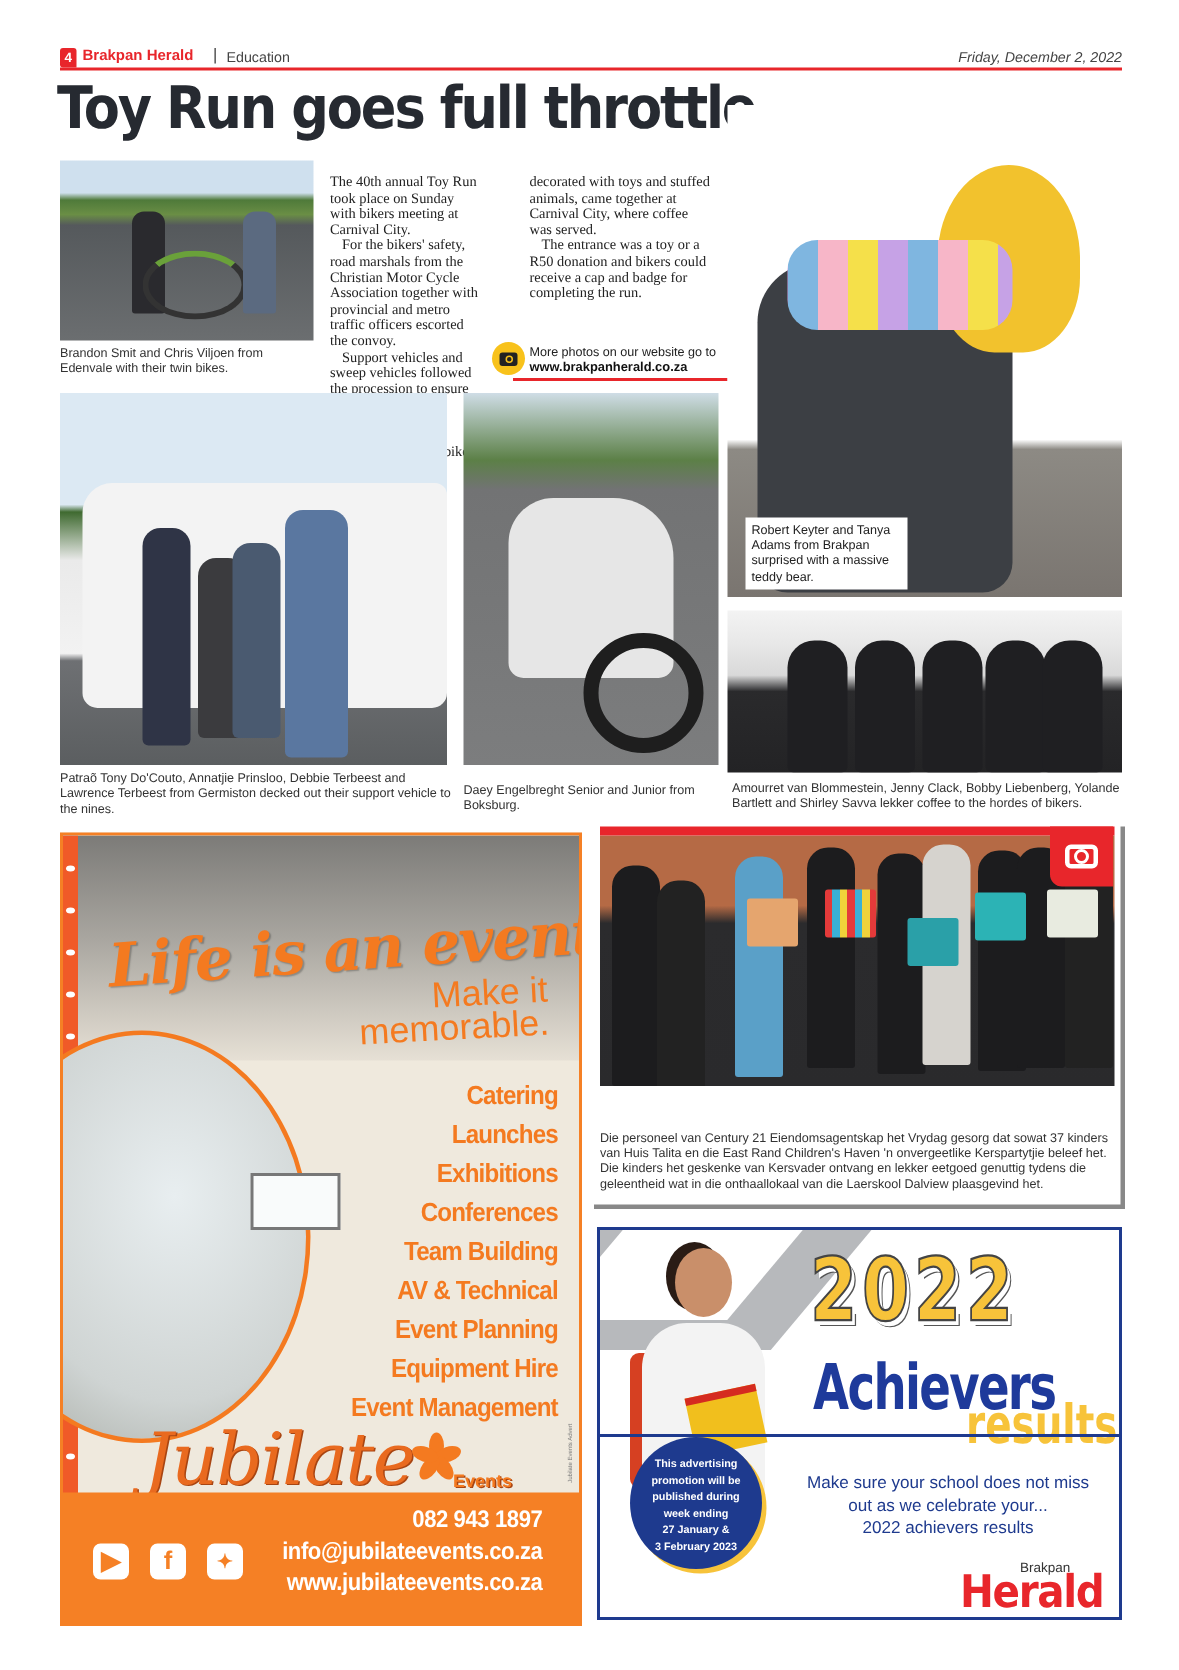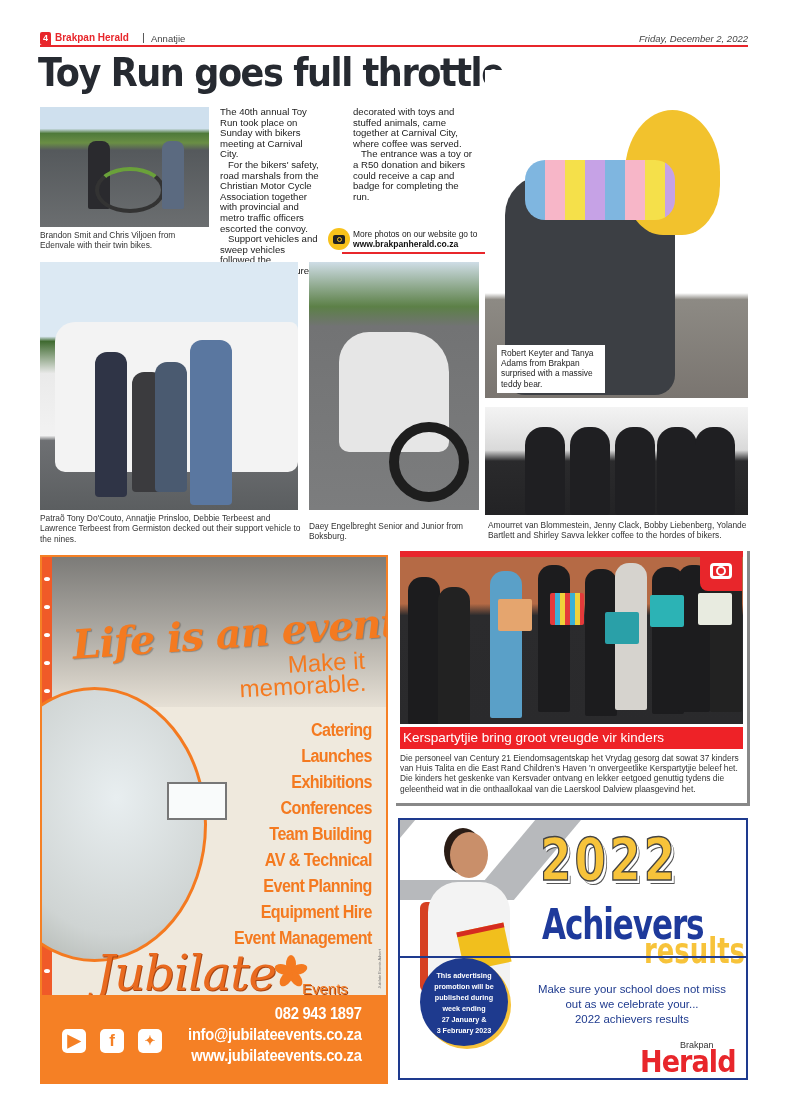--- a/index.html
+++ b/index.html
@@ -42,21 +42,21 @@
   .caption-box { position: absolute; left: 497px; top: 345px; width: 108px; height: 48px; background: #fff; padding: 3px 4px; font-size: 8.4px; line-height: 10.2px; color: #222; }
 
   .p5 { left: 485px; top: 407px; width: 263px; height: 108px;
         background: linear-gradient(180deg, #f3f3f3 0%, #e8e8e8 20%, #d9d9d9 40%, #2a2a2c 50%, #232325 100%); }
   .p5 .lady { position: absolute; top: 20px; width: 40px; height: 88px; background: #1f1f22; border-radius: 18px 18px 4px 4px; }
 
   
   .cap { position: absolute; font-size: 8.4px; line-height: 10.4px; color: #333; }
 
   
-  .col { position: absolute; font-family: Liberation Sans, sans-serif; font-size: 9.6px; line-height: 10.6px; color: #222; }
+  .col { position: absolute; font-family: Liberation Serif, serif; font-size: 9.6px; line-height: 10.6px; color: #222; margin-top: 10px; }
   .col p { text-indent: 0; }
   .col p.ind { text-indent: 8px; }
 
   .more-photos { position: absolute; left: 328px; top: 228px; width: 157px; height: 28px; }
   .cam-circle { position: absolute; left: 0; top: 0; width: 22px; height: 22px; background: #f8c21b; border-radius: 50%; }
   .cam-body { position: absolute; left: 5px; top: 7px; width: 12px; height: 9px; background: #222; border-radius: 2px; }
   .cam-lens { position: absolute; left: 8.5px; top: 9px; width: 5px; height: 5px; border: 1.3px solid #f8c21b; border-radius: 50%; }
   .more-text { position: absolute; left: 25px; top: 1px; font-size: 8.4px; line-height: 10.4px; color: #222; }
   .more-url { position: absolute; left: 25px; top: 11px; font-size: 8.6px; font-weight: bold; color: #111; }
   .more-line { position: absolute; left: 14px; top: 24px; width: 143px; height: 1.5px; background: #e8262b; }
@@ -68,21 +68,21 @@
   .jub-edge span { position: absolute; left: 2px; width: 6px; height: 4px; background: #fff; border-radius: 50%; }
   .jub-slogan { position: absolute; left: 30px; top: 52px; font-family: "DejaVu Serif", serif; font-style: italic; font-weight: bold; font-size: 40px; color: #f47a20; transform: rotate(-4deg); letter-spacing: -1px; text-shadow: 1px 1px 1px rgba(0,0,0,0.25); white-space: nowrap; }
   .jub-make { position: absolute; right: 20px; top: 96px; text-align: right; font-size: 24px; line-height: 22px; color: #f47a20; transform: rotate(-3deg); }
   .jub-circle { position: absolute; left: -60px; top: 130px; width: 225px; height: 275px; border: 3px solid #f47a20; border-radius: 50%; background: radial-gradient(ellipse at 60% 40%, #e8eef0 0%, #cfd4d3 60%, #9fa39b 100%); }
   .jub-screen { position: absolute; left: 125px; top: 225px; width: 60px; height: 38px; background: #f9fbfb; border: 2px solid #777; }
   .jub-services { position: absolute; right: 14px; top: 160px; text-align: right; }
   .jub-services div { font-family: "Liberation Sans", sans-serif; font-weight: bold; font-size: 17.5px; line-height: 26px; color: #f47a20; letter-spacing: -0.6px; transform: scaleX(0.92); transform-origin: right; }
   .jub-logo { position: absolute; left: 30px; top: 388px; font-family: "DejaVu Serif", serif; font-style: italic; font-size: 48px; color: #e96a1f; letter-spacing: -1px; text-shadow: 1px 1px 0 #a84512; margin-left: 24px; }
   .jub-flower { position: absolute; left: 232px; top: 398px; width: 34px; height: 34px; }
   .jub-flower span { position: absolute; left: 12px; top: 0; width: 10px; height: 18px; background: #f47a20; border-radius: 50%; transform-origin: 5px 17px; }
-  .jub-events { position: absolute; left: 260px; top: 423px; font-weight: normal; font-size: 15px; color: #f47a20; text-shadow: 1px 1px 0 #a84512; }
+  .jub-events { position: absolute; left: 260px; top: 423px; font-weight: bold; font-size: 12px; color: #f47a20; text-shadow: 1px 1px 0 #a84512; }
   .jub-credit { position: absolute; right: 4px; top: 392px; font-size: 4px; color: #777; writing-mode: vertical-rl; transform: rotate(180deg); }
   .jub-footer { position: absolute; left: 0; bottom: 0; width: 100%; height: 87px; background: #f58025; }
   .social { position: absolute; top: 34px; width: 24px; height: 24px; background: #fff; border-radius: 5px; color: #f58025; font-weight: bold; font-size: 17px; text-align: center; line-height: 24px; }
   .jub-contact { position: absolute; right: 24px; top: 8px; text-align: right; color: #fff; font-weight: bold; font-size: 16px; line-height: 21px; letter-spacing: -0.3px; transform: scaleX(0.92); transform-origin: right; }
 
   
   .kers { position: absolute; left: 396px; top: 551px; width: 354px; height: 255px; border-right: 3px solid #888; border-bottom: 3px solid #888; background: #fff; }
   .kers-photo { position: absolute; left: 4px; top: 6px; width: 343px; height: 167px; overflow: hidden;
                 background: linear-gradient(180deg, #b56a45 0%, #b56a45 28%, #2b2b2d 35%, #2a2a2c 100%); }
   .kers-photo .p { position: absolute; top: 20px; width: 32px; height: 147px; background: #1c1c1e; border-radius: 14px 14px 2px 2px; }
@@ -114,21 +114,21 @@
   .ach-logo .small { position: absolute; left: 44px; top: 2px; font-size: 9px; color: #333; }
   .ach-logo .big { position: absolute; left: 4px; top: 6px; font-family: "DejaVu Sans", sans-serif; font-weight: bold; font-size: 30px; color: #e8262b; letter-spacing: -1px; transform: scaleX(0.9); transform-origin: left top; }
 </style>
 </head>
 <body>
 
 <div class="masthead">
   <div class="page-num">4</div>
   <div class="paper-name">Brakpan Herald</div>
   <div class="sep">|</div>
-  <div class="section">Annatjie</div>
+  <div class="section">Education</div>
   <div class="date">Friday, December 2, 2022</div>
 </div>
 
 <h1 class="headline">Toy Run goes full throttle</h1>
 
 <div class="photo p1">
   <div class="person" style="left:48px"></div>
   <div class="bike"></div>
   <div class="person" style="left:122px;background:#5b6a80"></div>
 </div>
@@ -260,21 +260,20 @@
     <div class="gift" style="left:150px;top:36px;background:repeating-linear-gradient(90deg,#e43a3a 0 5px,#3ab0d6 5px 10px,#f0d23a 10px 15px)"></div>
     <div class="gift" style="left:205px;top:55px;background:#2aa0a8"></div>
     <div class="gift" style="left:250px;top:38px;background:#2cb3b5"></div>
     <div class="gift" style="left:298px;top:36px;background:#e8ebe0"></div>
   </div>
   <div class="kers-redtop"></div>
   <div class="kers-cam">
       <div class="b"></div>
       <div class="l"></div>
     </div>
-  <div class="kers-bar">Kerspartytjie bring groot vreugde vir kinders</div>
   <div class="kers-text">Die personeel van Century 21 Eiendomsagentskap het Vrydag gesorg dat sowat 37 kinders van Huis Talita en die East Rand Children's Haven 'n onvergeetlike Kerspartytjie beleef het. Die kinders het geskenke van Kersvader ontvang en lekker eetgoed genuttig tydens die geleentheid wat in die onthaallokaal van die Laerskool Dalview plaasgevind het.</div>
 </div>
 
 <div class="ach">
   <div class="ach-grey"></div>
   <div class="ach-grey2"></div>
   <div class="ach-girl">
     <div class="ach-bag"></div>
       <div class="ach-shirt"></div>
       <div class="ach-head"></div>

